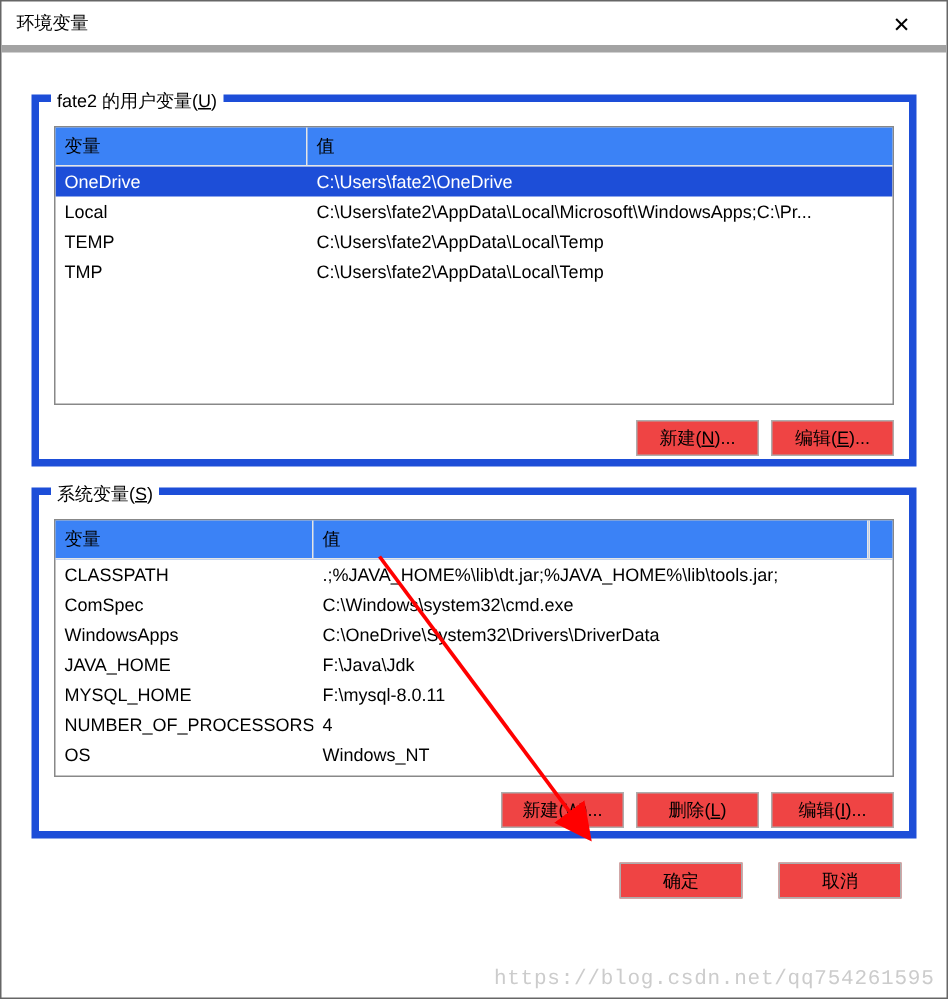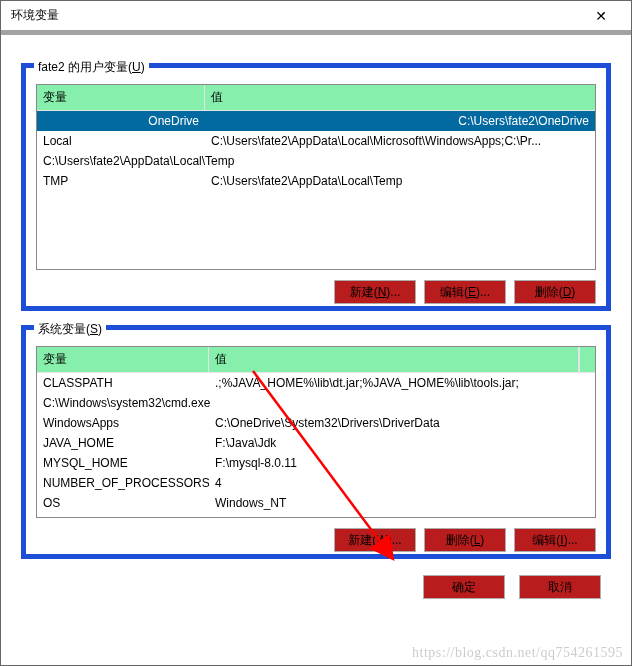--- a/index.html
+++ b/index.html
@@ -49,21 +49,21 @@
     color: #000;
   }
   .group-label .uline { text-decoration: underline; }
   .table-wrap {
     border: 1px solid #888;
     background: #fff;
     margin-top: 6px;
   }
   .thead {
     display: flex;
-    background: #86efac;
+    background: #3b82f6;
     border-bottom: 1px solid #e5e5e5;
   }
   .thead .col {
     padding: 4px 6px;
     font-size: 12px;
     color: #000;
     border-right: 1px solid #e5e5e5;
   }
   .thead .col:last-child { border-right: none; flex: 1; }
   .tbody {
@@ -75,67 +75,66 @@
     display: flex;
     font-size: 12px;
     color: #000;
   }
   .row .col {
     padding: 3px 6px;
     white-space: nowrap;
     overflow: hidden;
   }
   .row.selected {
-    background: #0369a1;
+    background: #1d4ed8;
     color: #fff;
-    text-align: right;
   }
   .col-var { flex: 0 0 168px; }
   .col-val { flex: 1; overflow: hidden; text-overflow: ellipsis; }
   .sys-col-var { flex: 0 0 172px; }
   .sys-col-val { flex: 1; overflow: hidden; text-overflow: ellipsis; }
   .btn-row {
     display: flex;
     justify-content: flex-end;
     gap: 8px;
     margin-top: 10px;
   }
   .btn {
     min-width: 82px;
     height: 24px;
-    background: #b91c1c;
+    background: #ef4444;
     border: 1px solid #adadad;
     font-size: 12px;
     cursor: pointer;
     padding: 0 10px;
     font-family: inherit;
   }
   .btn .uline { text-decoration: underline; }
   .footer {
     display: flex;
     justify-content: flex-end;
-    gap: 14px;
+    gap: 24px;
     padding: 16px 30px;
   }
   .footer .btn { min-width: 82px; }
   .sys-table .thead { position: relative; }
   .scroll-spacer { flex: 0 0 16px; border-left:1px solid #e5e5e5; }
   
   .arrow {
     position: absolute;
     left: 242px;
     top: 360px;
     pointer-events: none;
   }
   .watermark {
     position: absolute;
     right: 8px; bottom: 4px;
     color: #ccc;
     font-size: 14px;
-    font-family: Liberation Serif, serif;
+    font-family: Liberation Mono, monospace;
     letter-spacing: 0.5px;
   }
 </style>
 </head>
 <body>
 
 <div class="window">
 
   <div class="titlebar">
     <span class="title">环境变量</span>
@@ -156,57 +155,56 @@
         <div class="tbody user-tbody" id="user-tbody">
             <div class="row selected">
               <div class="col col-var">OneDrive</div>
               <div class="col col-val">C:\Users\fate2\OneDrive</div>
             </div>
             <div class="row">
               <div class="col col-var">Local</div>
               <div class="col col-val">C:\Users\fate2\AppData\Local\Microsoft\WindowsApps;C:\Pr...</div>
             </div>
             <div class="row">
+              <div class="col col-var">TEMP</div>
               <div class="col col-val">C:\Users\fate2\AppData\Local\Temp</div>
             </div>
             <div class="row">
               <div class="col col-var">TMP</div>
               <div class="col col-val">C:\Users\fate2\AppData\Local\Temp</div>
             </div>
           </div>
       </div>
       <div class="btn-row">
         <button class="btn">
           <span>新建(</span><span class="uline">N</span><span>)...</span>
         </button>
         <button class="btn">
           <span>编辑(</span><span class="uline">E</span><span>)...</span>
-        </button>
-        <button class="btn">
-          <span>删除(</span><span class="uline">D</span><span>)</span>
         </button>
       </div>
     </div>
 
     <div class="group sys-table">
       <div class="group-label">
         <span>系统变量(</span><span class="uline">S</span><span>)</span>
       </div>
       <div class="table-wrap">
         <div class="thead">
           <div class="col sys-col-var">变量</div>
           <div class="col sys-col-val">值</div>
           <div class="scroll-spacer"></div>
         </div>
         <div class="tbody sys-tbody" id="sys-tbody">
             <div class="row">
               <div class="col sys-col-var">CLASSPATH</div>
               <div class="col sys-col-val">.;%JAVA_HOME%\lib\dt.jar;%JAVA_HOME%\lib\tools.jar;</div>
             </div>
             <div class="row">
+              <div class="col sys-col-var">ComSpec</div>
               <div class="col sys-col-val">C:\Windows\system32\cmd.exe</div>
             </div>
             <div class="row">
               <div class="col sys-col-var">WindowsApps</div>
               <div class="col sys-col-val">C:\OneDrive\System32\Drivers\DriverData</div>
             </div>
             <div class="row">
               <div class="col sys-col-var">JAVA_HOME</div>
               <div class="col sys-col-val">F:\Java\Jdk</div>
             </div>

